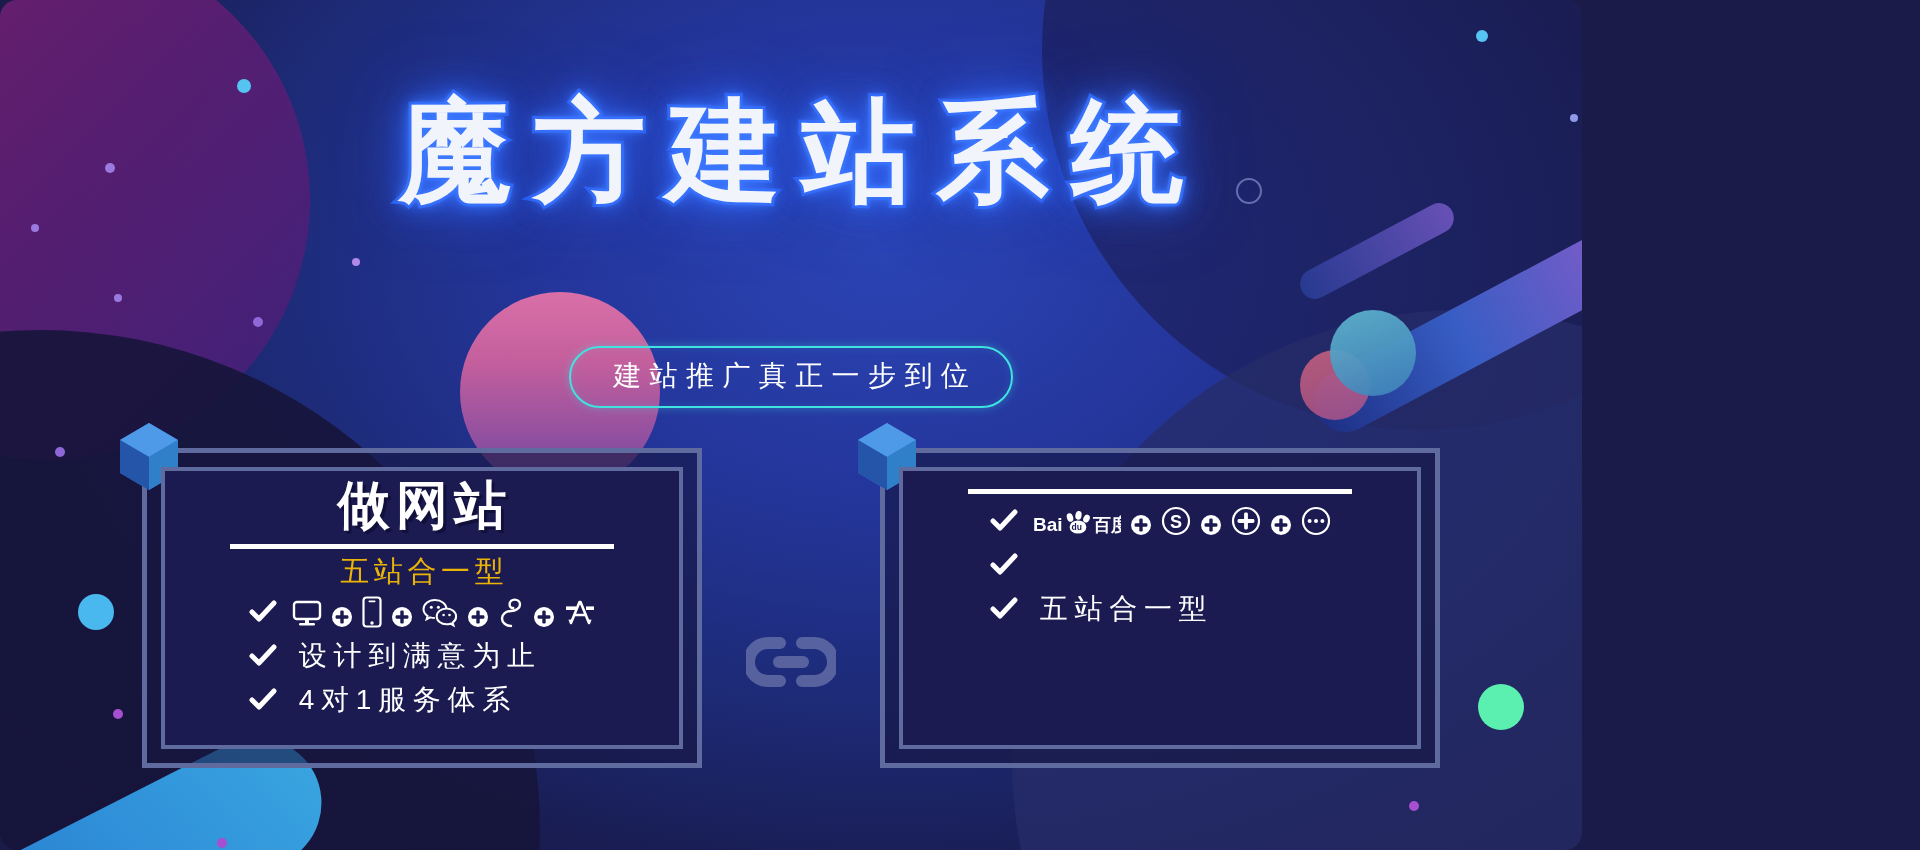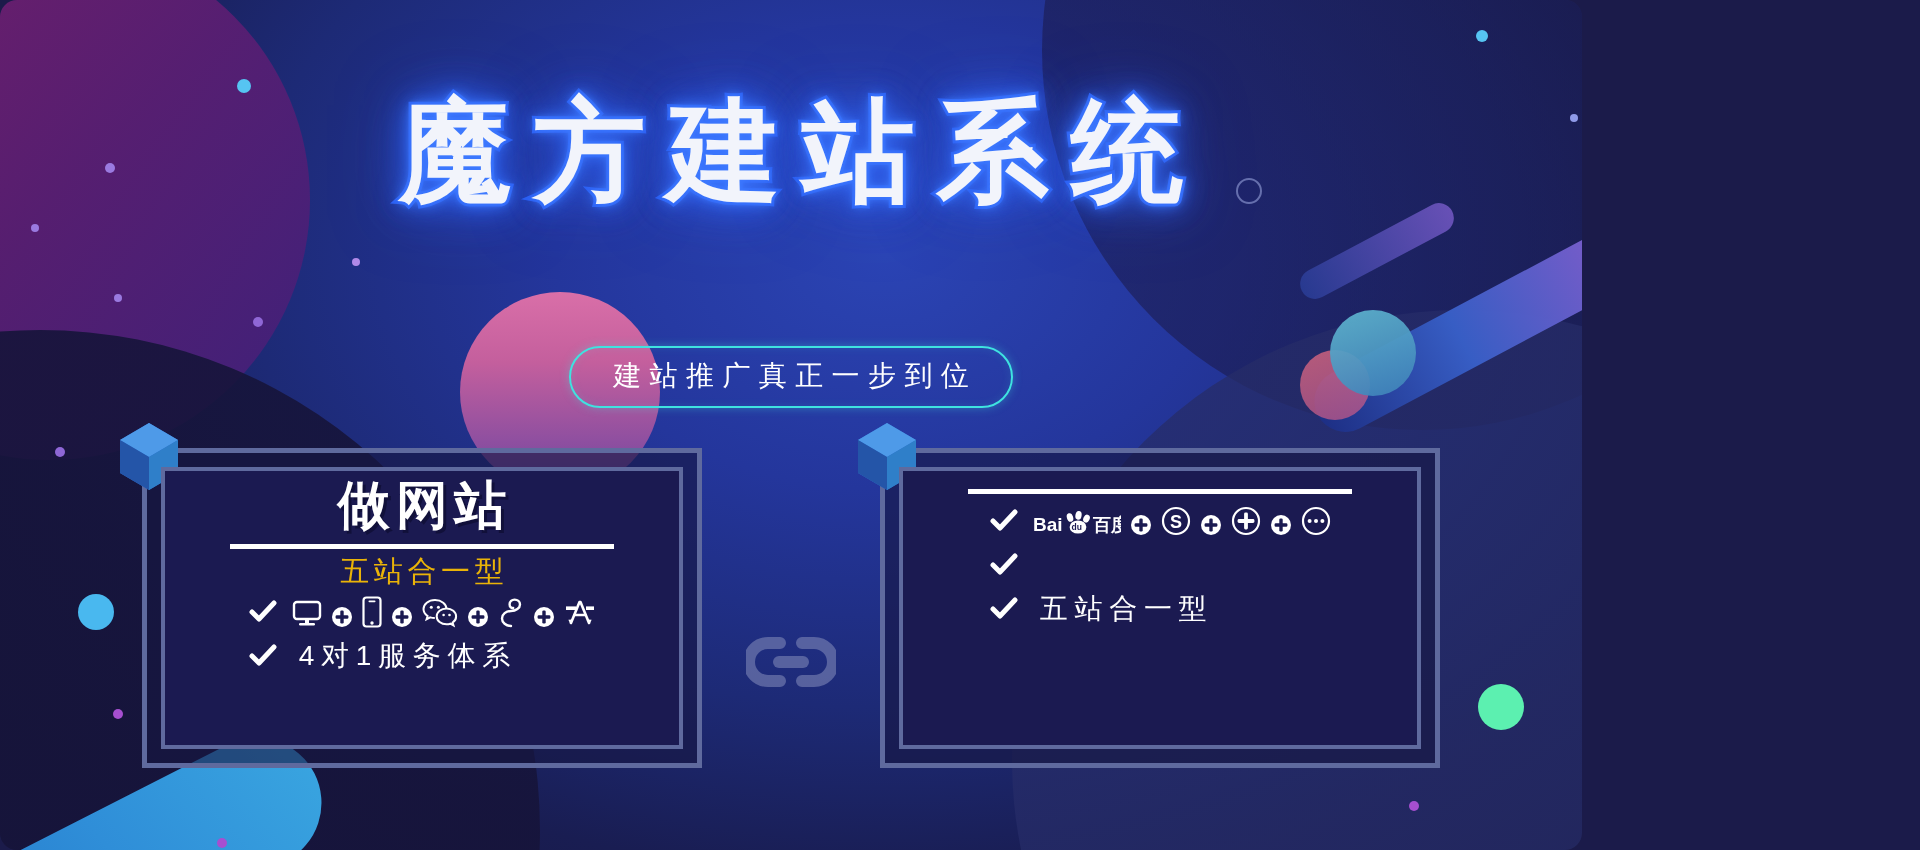--- a/index.html
+++ b/index.html
@@ -338,20 +338,26 @@
                 <path d="M16.5 4 L25 25" stroke="#fff" stroke-width="2.6" stroke-linecap="round"></path>
                 <path d="M10.5 17 L21.5 17" stroke="#fff" stroke-width="2.6" stroke-linecap="round"></path>
                 <path d="M2 12 L12 12 L12 8.4 L2 8.4 Z" fill="#fff"></path>
                 <path d="M30 12 L22 12 L22 8.4 L30 8.4 Z" fill="#fff"></path>
                 <path d="M6 25.4 L8.2 21.6 L4.4 21.8 Z" fill="#fff"></path>
                 <path d="M26 25.4 L23.8 21.6 L27.6 21.8 Z" fill="#fff"></path>
               </svg>
             </div>
           </div>
 
+          <div class="feature">
+            <svg class="check" width="30" height="30" viewBox="0 0 30 30">
+              <path d="M4 15 L11 22 L26 6" fill="none" stroke="#fff" stroke-width="5" stroke-linecap="round" stroke-linejoin="round"></path>
+            </svg>
+            <div class="feature-text">设计到满意为止</div>
+          </div>
 
           <div class="feature">
             <svg class="check" width="30" height="30" viewBox="0 0 30 30">
               <path d="M4 15 L11 22 L26 6" fill="none" stroke="#fff" stroke-width="5" stroke-linecap="round" stroke-linejoin="round"></path>
             </svg>
             <div class="feature-text">4对1服务体系</div>
           </div>
 
         </div>
       </div>

